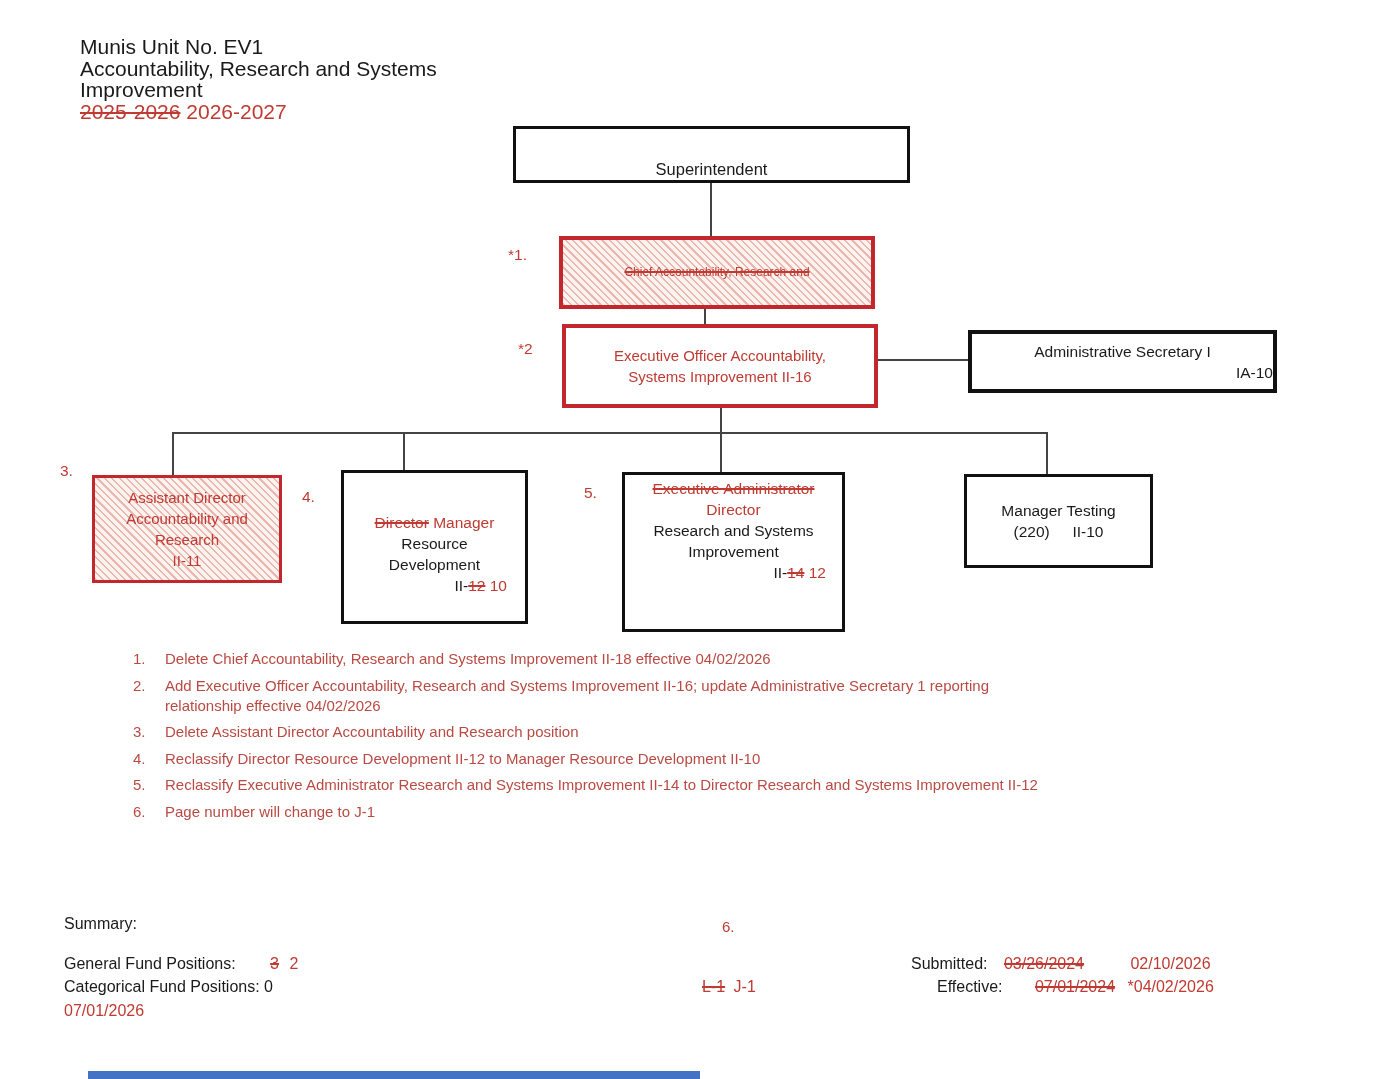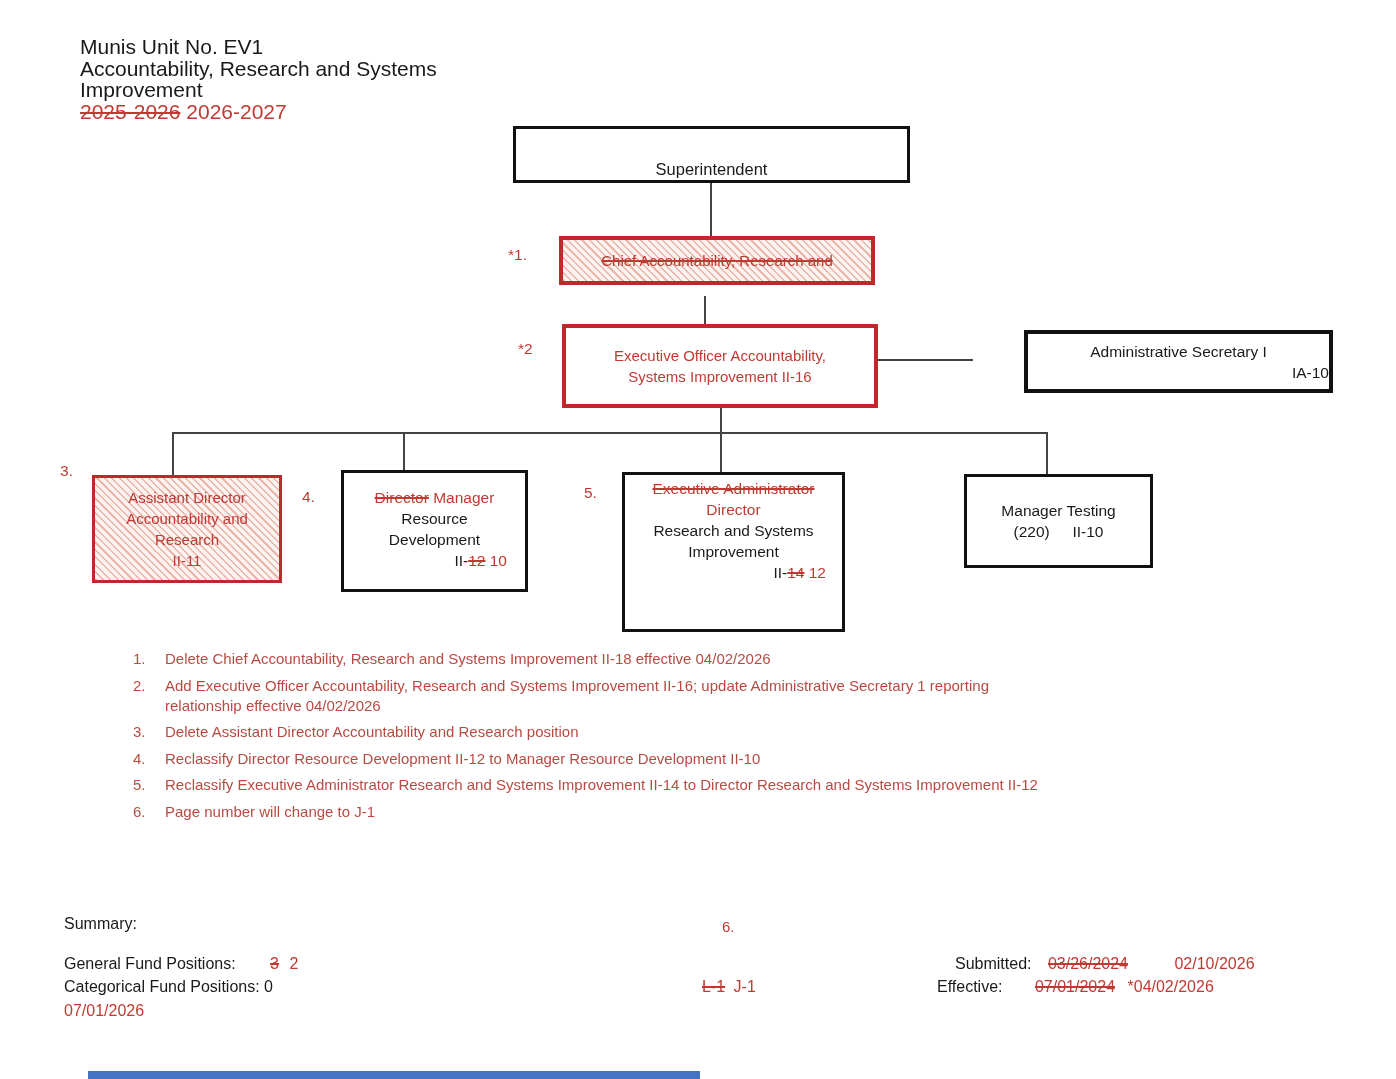--- a/index.html
+++ b/index.html
@@ -51,45 +51,45 @@
 <div class="vline" style="left:172px;top:432px;height:43px;"></div>
 <div class="vline" style="left:403px;top:432px;height:38px;"></div>
 <div class="vline" style="left:720px;top:432px;height:41px;"></div>
 <div class="vline" style="left:1046px;top:432px;height:42px;"></div>
 
 <div class="box black" style="left:513px;top:126px;width:397px;height:57px;justify-content:flex-end;padding-top:10px;font-size:16.5px;">
   <div>Superintendent</div>
 </div>
 
 <span class="ref" style="left:508px;top:246px;">*1.</span>
-<div class="box redbox hatch strike" style="left:559px;top:236px;width:316px;height:49px;font-size:15px;gap:27px;">
+<div class="box redbox hatch strike" style="left:559px;top:236px;width:316px;height:73px;font-size:12px;gap:27px;">
   <div>Chief Accountability, Research and</div>
 </div>
 
 <span class="ref" style="left:518px;top:340px;">*2</span>
 <div class="box redbox" style="left:562px;top:324px;width:316px;height:84px;font-size:15px;">
   <div>Executive Officer Accountability,</div>
   <div>Systems Improvement II-16</div>
 </div>
 
-<div class="box black-thick" style="left:1024px;top:330px;width:309px;height:63px;">
+<div class="box black-thick" style="left:968px;top:330px;width:309px;height:63px;">
   <div>Administrative Secretary I</div>
   <div class="right-pad" style="">IA-10</div>
 </div>
 
 <span class="ref" style="left:60px;top:462px;">3.</span>
 <div class="box redbox3 hatch" style="left:92px;top:475px;width:190px;height:108px;font-size:15px;">
   <div>Assistant Director</div>
   <div>Accountability and</div>
   <div>Research</div>
   <div>II-11</div>
 </div>
 
 <span class="ref" style="left:302px;top:488px;">4.</span>
-<div class="box black" style="left:341px;top:470px;width:187px;height:122px;justify-content:flex-start;padding-top:14px;">
+<div class="box black" style="left:341px;top:470px;width:187px;height:154px;justify-content:center;padding-top:14px;">
   <div>
     <span class="red strike">Director</span>
     <span class="red">Manager</span>
   </div>
   <div>Resource</div>
   <div>Development</div>
   <div class="right-pad" style="padding-right:18px;">
     <span>II-</span><span class="red strike">12</span>
     <span class="red">10</span>
   </div>
@@ -156,21 +156,21 @@
 
 <div class="abs footer-line" style="left:64px;top:976px;">Categorical Fund Positions: 0</div>
 <div class="abs footer-line red" style="left:64px;top:1000px;">07/01/2026</div>
 
 <div class="abs footer-line red" style="left:722px;top:916px;font-size:15px;">6.</div>
 <div class="abs footer-line" style="left:702px;top:976px;">
   <span class="red strike">L-1</span>
   <span class="red" style="margin-left:4px;">J-1</span>
 </div>
 
-<div class="abs footer-line" style="left:955px;top:953px;">
+<div class="abs footer-line" style="left:911px;top:953px;">
   <span>Submitted:</span>
   <span class="red strike" style="margin-left:12px;">03/26/2024</span>
   <span class="red" style="margin-left:42px;">02/10/2026</span>
 </div>
 <div class="abs footer-line" style="left:937px;top:976px;">
   <span>Effective:</span>
   <span class="red strike" style="margin-left:28px;">07/01/2024</span>
   <span class="red" style="margin-left:8px;">*04/02/2026</span>
 </div>
 

